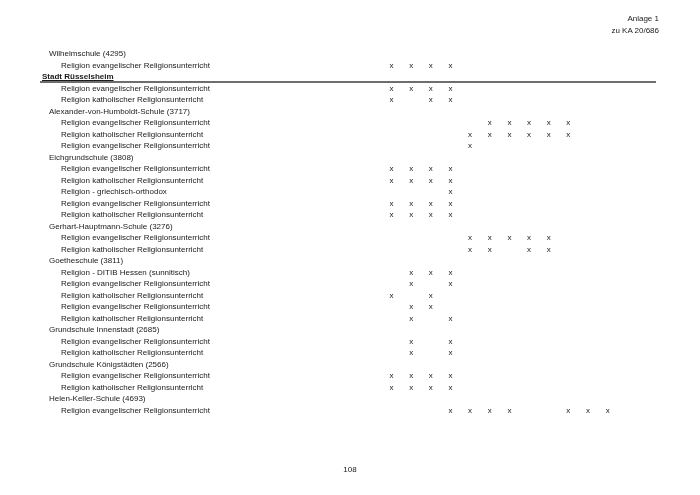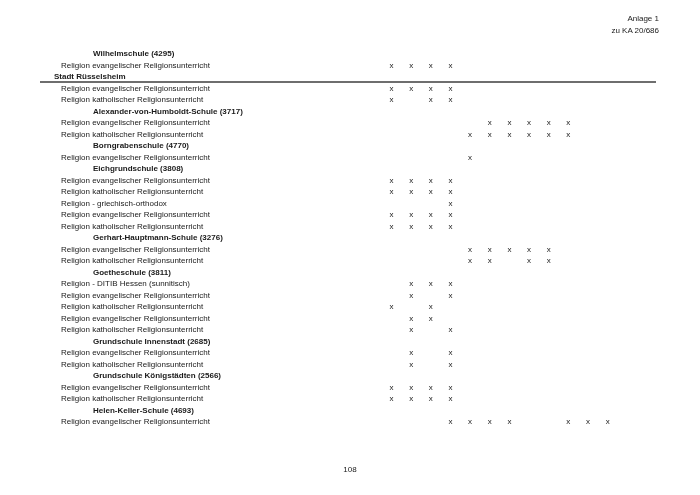--- a/index.html
+++ b/index.html
@@ -30,22 +30,22 @@
     top:48px;left:0;width:100%;
   }
   .row{
     position:relative;
     height:11.5px;
     line-height:11.5px;
     font-size:8px;
     white-space:nowrap;
   }
   .row .label{position:absolute;top:0;}
-  .row.section .label{left:54px;font-weight:bold;}
-  .row.school  .label{left:49px;font-weight:bold;margin-left:44px;}
+  .row.section .label{left:42px;font-weight:bold;text-decoration:underline;}
+  .row.school  .label{left:49px;font-weight:normal;}
   .row.course  .label{left:61px;font-weight:normal;}
   .row.section .rule{
     position:absolute;
     left:40px;right:44px;bottom:0;
     height:1.4px;
     background:var(--rule);
   }
   .mark{
     position:absolute;
     top:0;
@@ -113,23 +113,20 @@
       </div>
       <div class="row course">
         <span class="label">Religion katholischer Religionsunterricht</span>
         <span class="mark" style="left: 463.1px;">x</span>
         <span class="mark" style="left: 482.75px;">x</span>
         <span class="mark" style="left: 502.4px;">x</span>
         <span class="mark" style="left: 522.05px;">x</span>
         <span class="mark" style="left: 541.7px;">x</span>
         <span class="mark" style="left: 561.35px;">x</span>
       </div>
-      <div class="row school">
-        <span class="label">Borngrabenschule (4770)</span>
-      </div>
       <div class="row course">
         <span class="label">Religion evangelischer Religionsunterricht</span>
         <span class="mark" style="left: 463.1px;">x</span>
       </div>
       <div class="row school">
         <span class="label">Eichgrundschule (3808)</span>
       </div>
       <div class="row course">
         <span class="label">Religion evangelischer Religionsunterricht</span>
         <span class="mark" style="left: 384.5px;">x</span>

